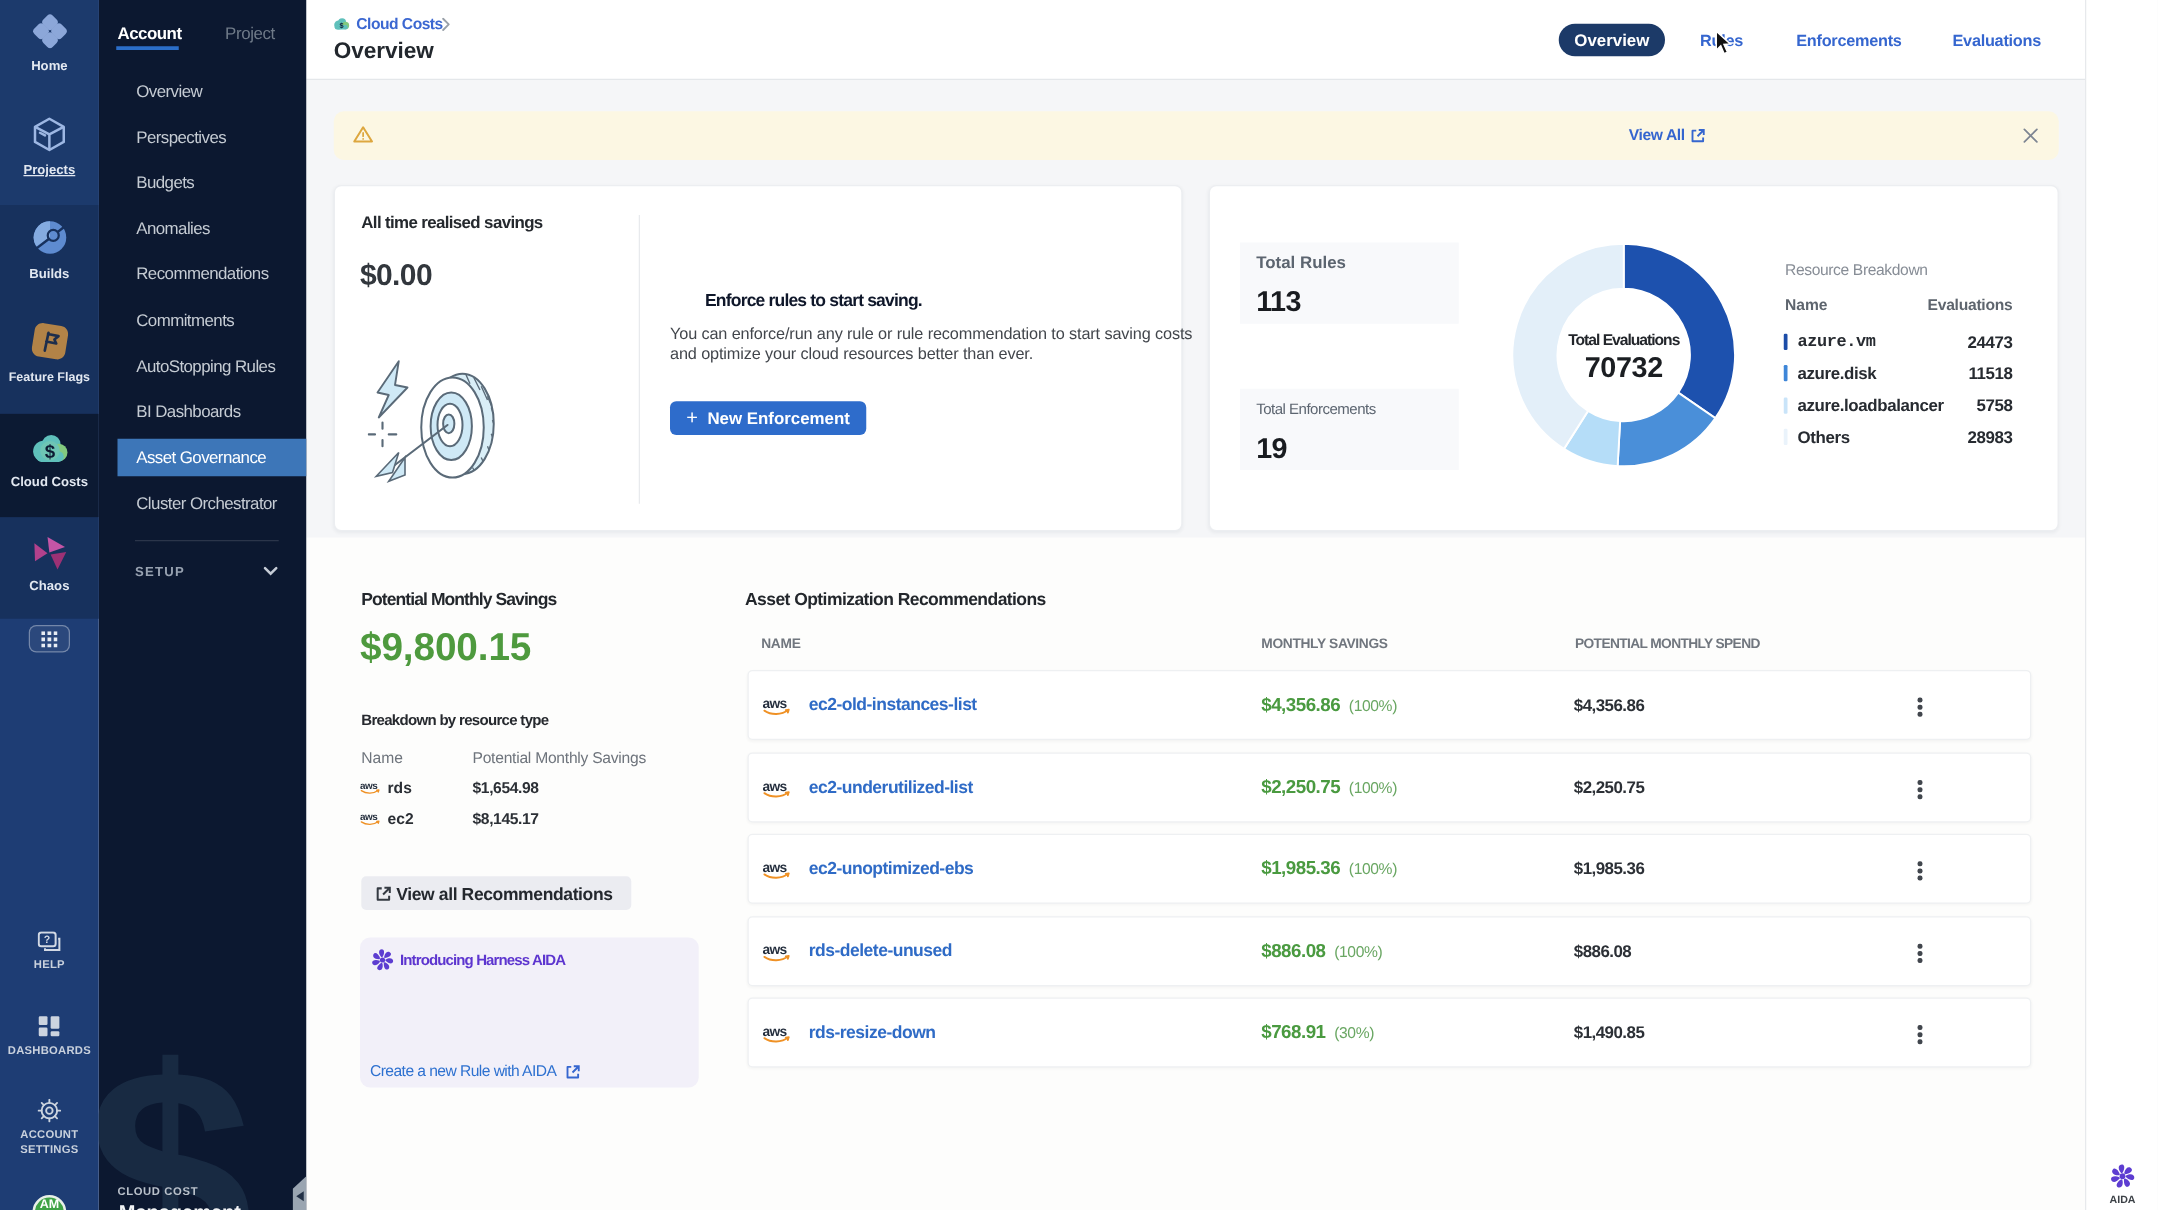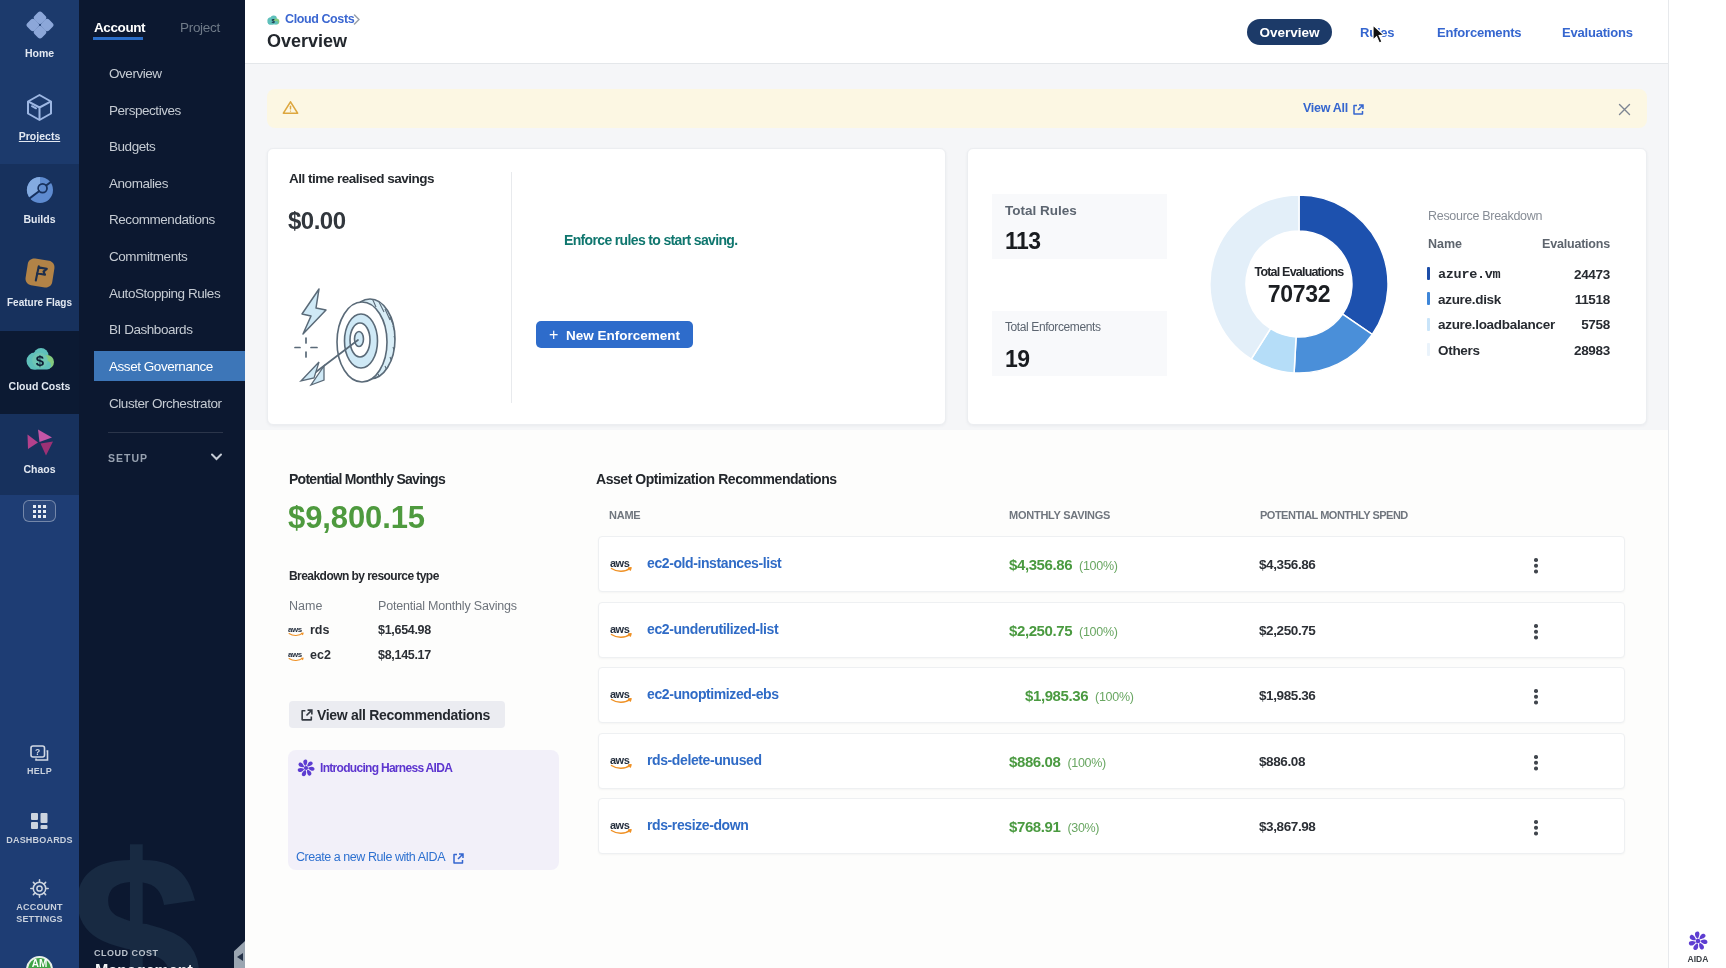--- a/index.html
+++ b/index.html
@@ -84,21 +84,22 @@
 <g stroke="#5a6a78" stroke-width="1.7" stroke-linecap="round">
   <path d="M64 54 L14 92" fill="none"></path>
   <path d="M25 76 L7 95 L20 92 Z" fill="#cfe9f6" stroke-width="1.3"></path>
   <path d="M30 80 L17 99 L30 94 Z" fill="#cfe9f6" stroke-width="1.3"></path>
 </g>
 <path d="M25 3 L8 28 L17 30 L9 48 L32 24 L22 22 Z" fill="#cfe9f6" stroke="#5a6a78" stroke-width="1.5" stroke-linejoin="round"></path>
 <g stroke="#5a6a78" stroke-width="1.7" stroke-linecap="round">
   <path d="M12 52 L12 57 M12 66 L12 71 M1 61.5 L6 61.5 M17 61.5 L23 61.5"></path>
 </g>
 </svg></div>
-  <div class="abs vc" style="left:536px;top:240px;font-size:14px;font-weight:bold;color:#0f766e;letter-spacing:-0.65px;padding-left:28px;">Enforce rules to start saving.</div>
+  <div class="abs vc" style="left:536px;top:240px;font-size:14px;font-weight:bold;color:#0f172a;letter-spacing:-0.65px;padding-left:28px;">Enforce rules to start saving.</div>
+  <div class="abs" style="left:536px;top:259px;font-size:13px;line-height:16.2px;color:#42464c;white-space:nowrap;letter-spacing:-0.1px;">You can enforce/run any rule or rule recommendation to start saving costs<br>and optimize your cloud resources better than ever.</div>
   <div class="abs" style="left:536px;top:321px;width:157px;height:27px;background:#2e6ccb;border-radius:5px;"></div>
   <div class="abs vc" style="left:536px;top:334.5px;width:157px;text-align:center;font-size:13.5px;font-weight:bold;color:#ffffff;"><span style="font-size:16px;font-weight:normal;">+</span>&nbsp; New Enforcement</div>
 
   <div class="abs" style="left:992px;top:194px;width:175px;height:65px;background:#f8f9fb;"></div>
   <div class="abs vc" style="left:1005px;top:210px;font-size:13.5px;font-weight:600;color:#5c6570;">Total Rules</div>
   <div class="abs vc" style="left:1005px;top:241px;font-size:23px;font-weight:bold;color:#191c20;letter-spacing:-0.5px;">113</div>
   <div class="abs" style="left:992px;top:311px;width:175px;height:65px;background:#f8f9fb;"></div>
   <div class="abs vc" style="left:1005px;top:327px;font-size:12px;font-weight:400;color:#5c6570;letter-spacing:-0.4px;">Total Enforcements</div>
   <div class="abs vc" style="left:1005px;top:359px;font-size:23px;font-weight:bold;color:#191c20;letter-spacing:-0.5px;">19</div>
 
@@ -197,42 +198,42 @@
   <div class="abs vc" style="left:1009px;top:630px;font-size:15px;font-weight:bold;color:#4a9a40;letter-spacing:-0.4px;">$2,250.75 <span style="font-size:12.5px;font-weight:normal;color:#6aa763;letter-spacing:-0.3px;">&nbsp;(100%)</span></div>
   <div class="abs vc" style="left:1259px;top:630px;font-size:13.5px;font-weight:bold;color:#2c3036;letter-spacing:-0.4px;">$2,250.75</div>
   <div class="abs kebab" style="left:1534px;top:624px;"></div>
 
   <div class="abs row" style="top:667px;"></div>
   <div class="abs" style="left:610px;top:688px;"><svg width="25" height="16" viewBox="0 0 25 16">
         <text x="0" y="9.5" font-family="Liberation Sans" font-size="11" font-weight="bold" fill="#252f3e" letter-spacing="-0.5">aws</text>
         <path d="M1.5 11.5 C7 15.2, 15 15.2, 21 10.8 M21 10.8 L18.6 11.1 M21 10.8 L20.3 13" fill="none" stroke="#ef9125" stroke-width="1.5" stroke-linecap="round"></path>
       </svg></div>
   <div class="abs vc" style="left:647px;top:694px;font-size:14px;font-weight:bold;color:#2f6bc6;letter-spacing:-0.4px;">ec2-unoptimized-ebs</div>
-  <div class="abs vc" style="left:1009px;top:695px;font-size:15px;font-weight:bold;color:#4a9a40;letter-spacing:-0.4px;margin-left:16px;">$1,985.36 <span style="font-size:12.5px;font-weight:normal;color:#6aa763;letter-spacing:-0.3px;">&nbsp;(100%)</span></div>
+  <div class="abs vc" style="left:1009px;top:695px;font-size:15px;font-weight:bold;color:#4a9a40;letter-spacing:-0.4px;">$1,985.36 <span style="font-size:12.5px;font-weight:normal;color:#6aa763;letter-spacing:-0.3px;">&nbsp;(100%)</span></div>
   <div class="abs vc" style="left:1259px;top:695px;font-size:13.5px;font-weight:bold;color:#2c3036;letter-spacing:-0.4px;">$1,985.36</div>
   <div class="abs kebab" style="left:1534px;top:689px;"></div>
 
   <div class="abs row" style="top:733px;"></div>
   <div class="abs" style="left:610px;top:754px;"><svg width="25" height="16" viewBox="0 0 25 16">
         <text x="0" y="9.5" font-family="Liberation Sans" font-size="11" font-weight="bold" fill="#252f3e" letter-spacing="-0.5">aws</text>
         <path d="M1.5 11.5 C7 15.2, 15 15.2, 21 10.8 M21 10.8 L18.6 11.1 M21 10.8 L20.3 13" fill="none" stroke="#ef9125" stroke-width="1.5" stroke-linecap="round"></path>
       </svg></div>
   <div class="abs vc" style="left:647px;top:760px;font-size:14px;font-weight:bold;color:#2f6bc6;letter-spacing:-0.4px;">rds-delete-unused</div>
   <div class="abs vc" style="left:1009px;top:761px;font-size:15px;font-weight:bold;color:#4a9a40;letter-spacing:-0.4px;">$886.08 <span style="font-size:12.5px;font-weight:normal;color:#6aa763;letter-spacing:-0.3px;">&nbsp;(100%)</span></div>
   <div class="abs vc" style="left:1259px;top:761px;font-size:13.5px;font-weight:bold;color:#2c3036;letter-spacing:-0.4px;">$886.08</div>
   <div class="abs kebab" style="left:1534px;top:755px;"></div>
 
   <div class="abs row" style="top:798px;"></div>
   <div class="abs" style="left:610px;top:819px;"><svg width="25" height="16" viewBox="0 0 25 16">
         <text x="0" y="9.5" font-family="Liberation Sans" font-size="11" font-weight="bold" fill="#252f3e" letter-spacing="-0.5">aws</text>
         <path d="M1.5 11.5 C7 15.2, 15 15.2, 21 10.8 M21 10.8 L18.6 11.1 M21 10.8 L20.3 13" fill="none" stroke="#ef9125" stroke-width="1.5" stroke-linecap="round"></path>
       </svg></div>
   <div class="abs vc" style="left:647px;top:825px;font-size:14px;font-weight:bold;color:#2f6bc6;letter-spacing:-0.4px;">rds-resize-down</div>
   <div class="abs vc" style="left:1009px;top:826px;font-size:15px;font-weight:bold;color:#4a9a40;letter-spacing:-0.4px;">$768.91 <span style="font-size:12.5px;font-weight:normal;color:#6aa763;letter-spacing:-0.3px;">&nbsp;(30%)</span></div>
-  <div class="abs vc" style="left:1259px;top:826px;font-size:13.5px;font-weight:bold;color:#2c3036;letter-spacing:-0.4px;">$3,867.98</div>
+  <div class="abs vc" style="left:1259px;top:826px;font-size:13.5px;font-weight:bold;color:#2c3036;letter-spacing:-0.4px;">$1,490.85</div>
   <div class="abs kebab" style="left:1534px;top:820px;"></div>
 
   <div class="abs" style="left:1688px;top:931px;"><svg width="20" height="20" viewBox="-9.5 -9.5 19 19">
         <g>
           <path d="M1.3 -2.4 C2.2 -7.2, 5.6 -8 7 -5.6 C7.8 -4, 5.6 -2 1.8 -1.6 Z" fill="#5d3dd1" transform="rotate(0.0)"></path>
           <path d="M1.3 -2.4 C2.2 -7.2, 5.6 -8 7 -5.6 C7.8 -4, 5.6 -2 1.8 -1.6 Z" fill="#5d3dd1" transform="rotate(51.4)"></path>
           <path d="M1.3 -2.4 C2.2 -7.2, 5.6 -8 7 -5.6 C7.8 -4, 5.6 -2 1.8 -1.6 Z" fill="#5d3dd1" transform="rotate(102.8)"></path>
           <path d="M1.3 -2.4 C2.2 -7.2, 5.6 -8 7 -5.6 C7.8 -4, 5.6 -2 1.8 -1.6 Z" fill="#5d3dd1" transform="rotate(154.2)"></path>
           <path d="M1.3 -2.4 C2.2 -7.2, 5.6 -8 7 -5.6 C7.8 -4, 5.6 -2 1.8 -1.6 Z" fill="#5d3dd1" transform="rotate(205.6)"></path>
           <path d="M1.3 -2.4 C2.2 -7.2, 5.6 -8 7 -5.6 C7.8 -4, 5.6 -2 1.8 -1.6 Z" fill="#5d3dd1" transform="rotate(257.0)"></path>

